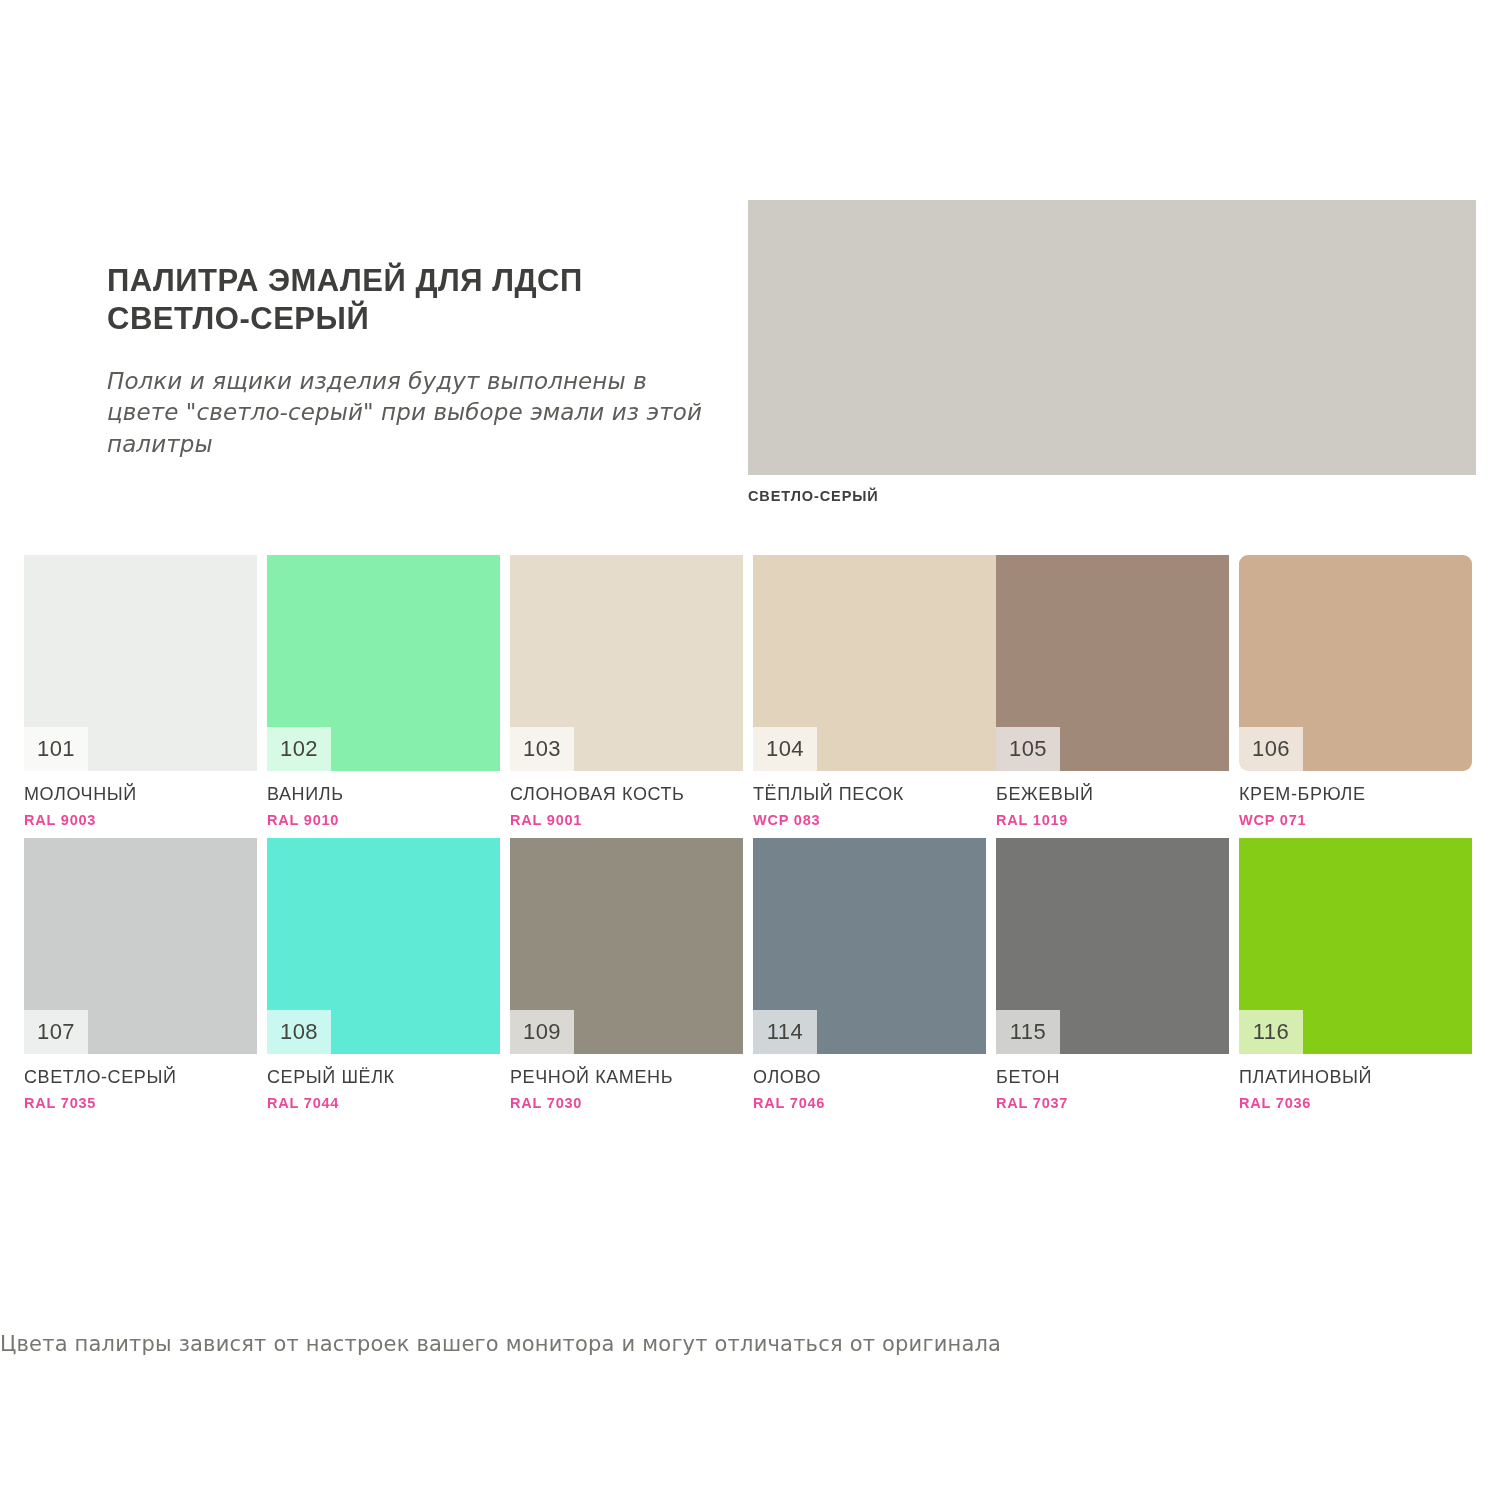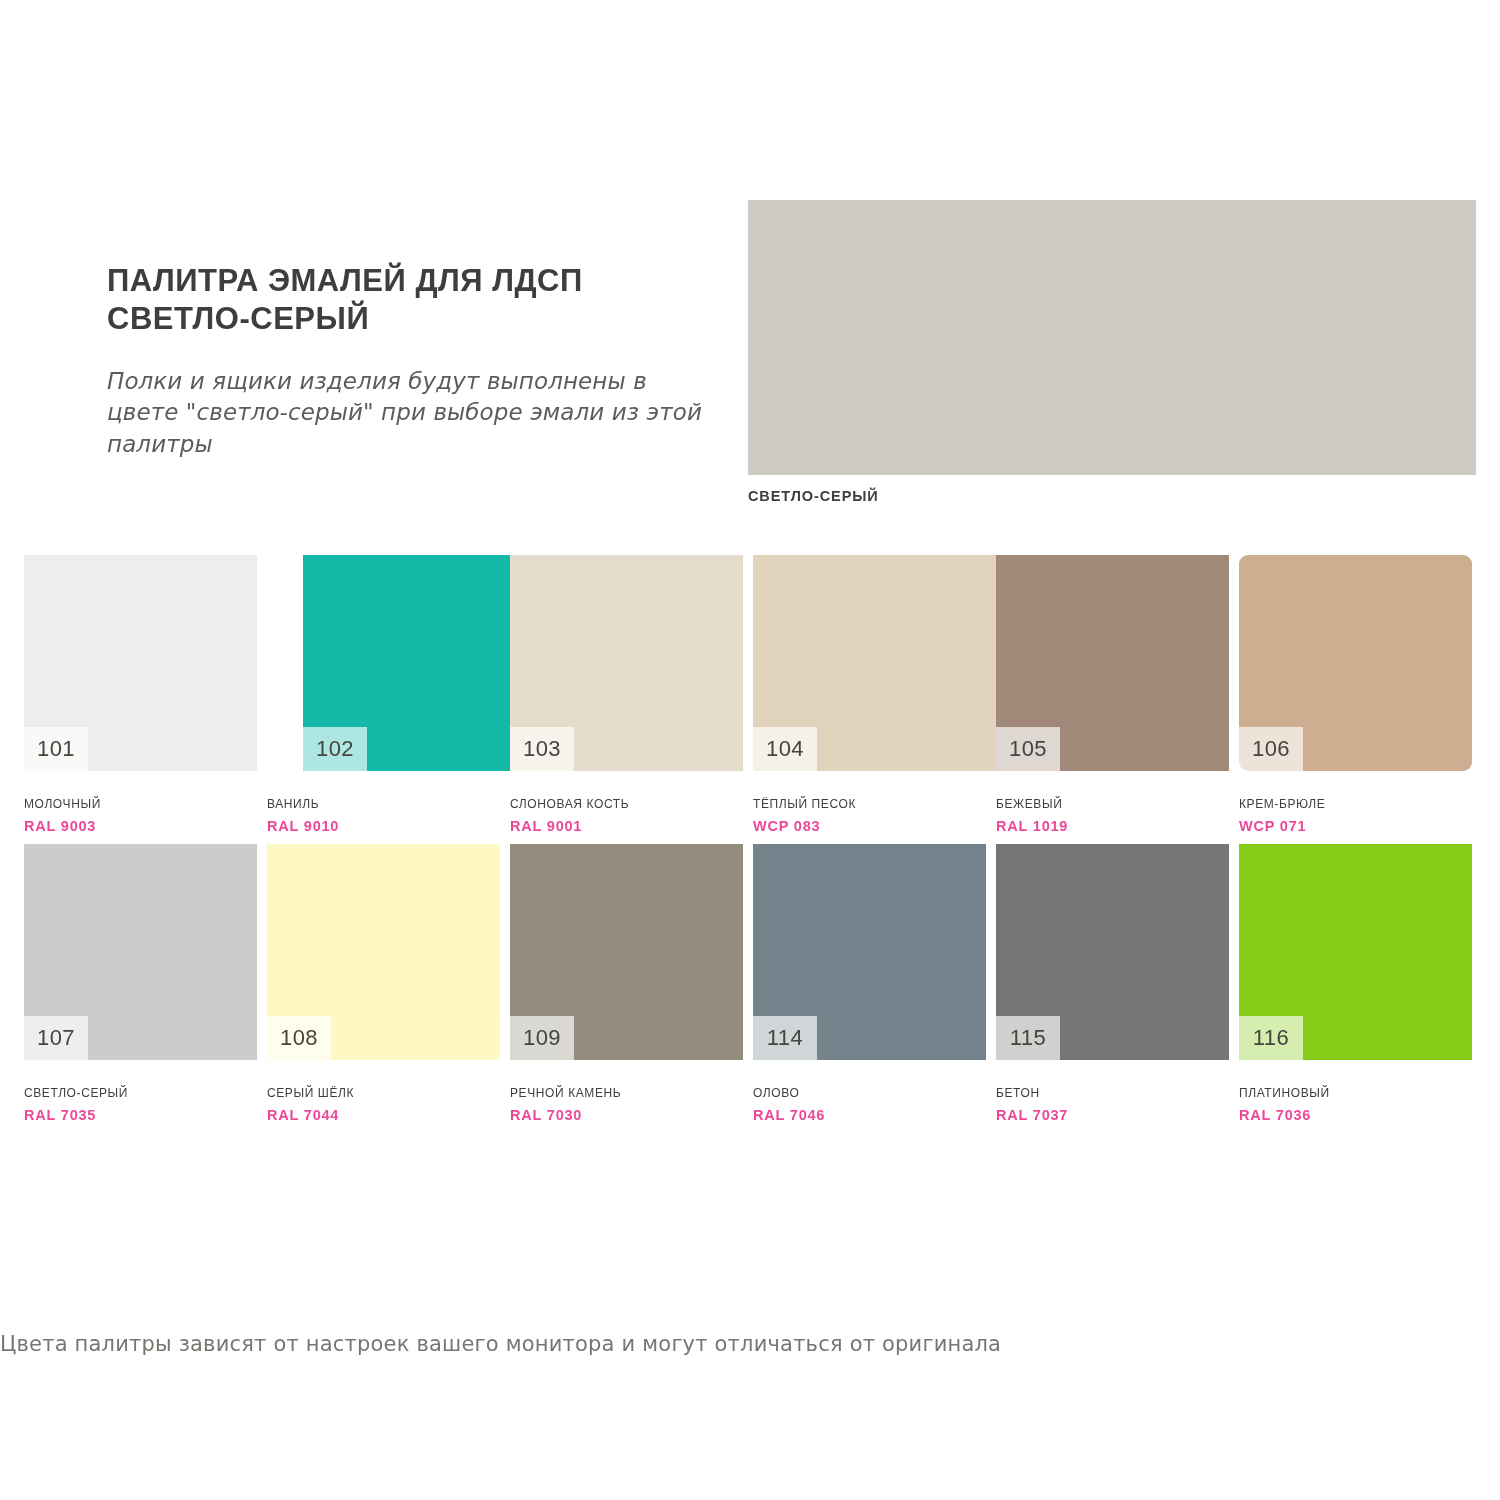--- a/index.html
+++ b/index.html
@@ -90,22 +90,22 @@
     color: #45453f;
     font-size: 22px;
     display: flex;
     align-items: center;
     justify-content: center;
     padding: 0 8px;
     box-sizing: border-box;
     letter-spacing: 0.5px;
   }
   .cell-name {
-    margin-top: 26px;
-    font-size: 12px;
+    margin-top: 13px;
+    font-size: 18px;
     letter-spacing: 0.6px;
     color: #3e3e3c;
     text-transform: uppercase;
     white-space: nowrap;
   }
   .cell-code {
     margin-top: 7px;
     font-size: 14.5px;
     font-weight: bold;
     letter-spacing: 0.8px;
@@ -138,21 +138,21 @@
 
 <div class="grid">
     <div class="cell">
       <div class="chip" style="background: rgb(236, 238, 235);">
         <div class="chip-num">101</div>
       </div>
       <div class="cell-name">МОЛОЧНЫЙ</div>
       <div class="cell-code">RAL 9003</div>
     </div>
     <div class="cell">
-      <div class="chip" style="background: #14b8a6; margin-left: 36px;">
+      <div class="chip" style="background: #86efac;">
         <div class="chip-num">102</div>
       </div>
       <div class="cell-name">ВАНИЛЬ</div>
       <div class="cell-code">RAL 9010</div>
     </div>
     <div class="cell">
       <div class="chip" style="background: rgb(230, 220, 203);">
         <div class="chip-num">103</div>
       </div>
       <div class="cell-name">СЛОНОВАЯ КОСТЬ</div>
@@ -180,21 +180,21 @@
       <div class="cell-code">WCP 071</div>
     </div>
     <div class="cell">
       <div class="chip" style="background: rgb(202, 205, 204); text-align: right;">
         <div class="chip-num">107</div>
       </div>
       <div class="cell-name">СВЕТЛО-СЕРЫЙ</div>
       <div class="cell-code">RAL 7035</div>
     </div>
     <div class="cell">
-      <div class="chip" style="background: #fef9c3;">
+      <div class="chip" style="background: #5eead4;">
         <div class="chip-num">108</div>
       </div>
       <div class="cell-name">СЕРЫЙ ШЁЛК</div>
       <div class="cell-code">RAL 7044</div>
     </div>
     <div class="cell">
       <div class="chip" style="background: rgb(146, 141, 127);">
         <div class="chip-num">109</div>
       </div>
       <div class="cell-name">РЕЧНОЙ КАМЕНЬ</div>

